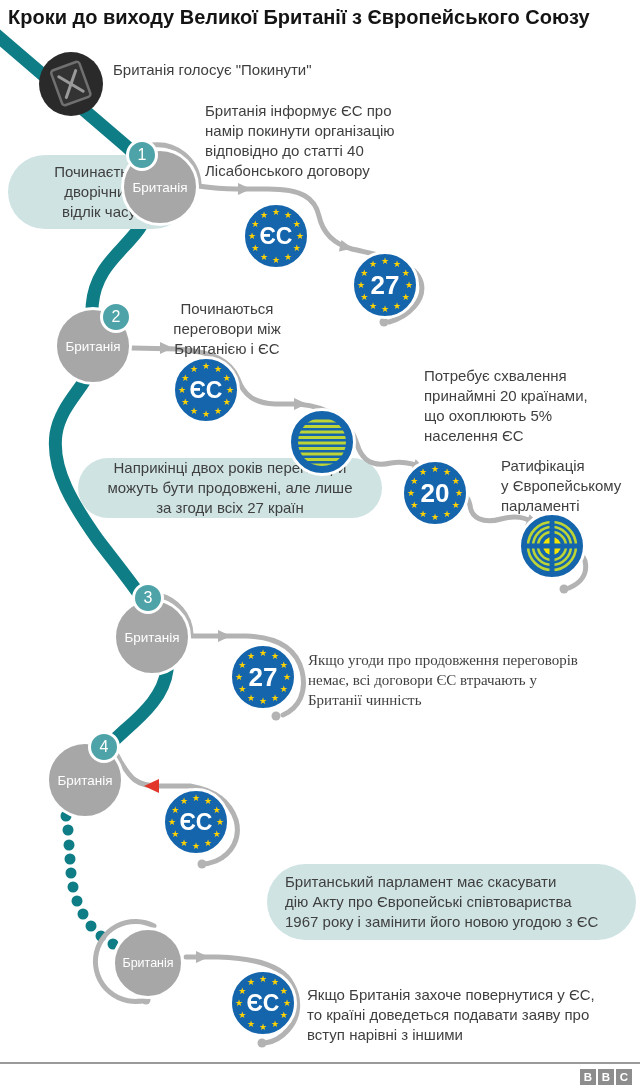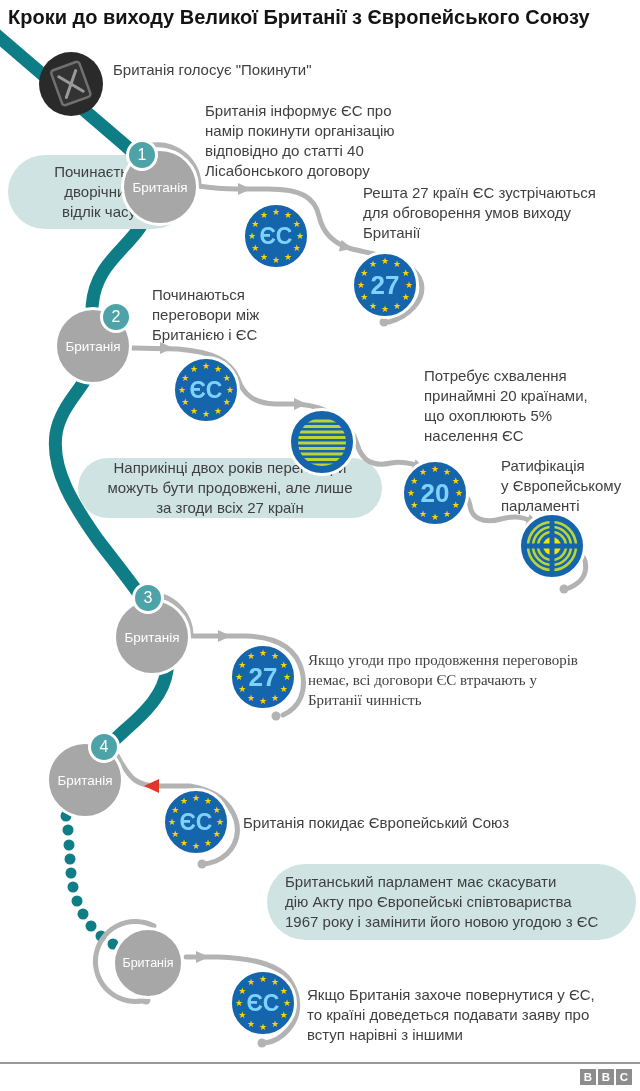--- a/index.html
+++ b/index.html
@@ -9,21 +9,21 @@
   #title{left:8px;top:5px;width:624px;font-size:20px;font-weight:bold;color:#141414;line-height:24px;}
   .txt{font-size:15px;line-height:20px;white-space:pre-line;color:#3f3f3f;}
   .note{background:#cfe3e3;border-radius:38px;display:flex;align-items:center;justify-content:center;
         text-align:center;font-size:15px;line-height:20px;white-space:pre-line;color:#3f3f3f;}
   .actor{background:#a7a7a7;border:3px solid #fff;border-radius:50%;color:#fff;
          display:flex;align-items:center;justify-content:center;font-size:13.5px;}
   .stepnum{background:#4ea3a8;border:3px solid #fff;border-radius:50%;color:#fff;font-size:16px;
            width:26px;height:26px;display:flex;align-items:center;justify-content:center;}
   .eu{background:#1565ad;border:3px solid #fff;border-radius:50%;width:62px;height:62px;
       display:flex;align-items:center;justify-content:center;}
-  .eu .eu-label{color:#7dd3fc;font-weight:bold;font-size:23px;position:relative;z-index:2;}
+  .eu .eu-label{color:#ffffff;font-weight:bold;font-size:23px;position:relative;z-index:2;}
   .eu .eu-num{font-size:26px;}
   .star{position:absolute;color:#ffd200;font-size:9px;line-height:1;transform:translate(-50%,-50%);z-index:1;}
   .ballot{background:#2a2a2a;border-radius:50%;width:64px;height:64px;display:flex;align-items:center;justify-content:center;}
   svg.layer{position:absolute;left:0;top:0;}
   #footer-line{left:0;top:1062px;width:640px;height:2px;background:#9a9a9a;}
   .bbc-block{width:16px;height:16px;background:#8d8d8d;color:#fff;font-weight:bold;font-size:11.5px;
              display:flex;align-items:center;justify-content:center;}
 </style>
 </head>
 <body>
@@ -286,37 +286,33 @@
       </div>
     <span class="eu-label">ЄС</span>
     </div>
 
   <div class="abs" id="title">Кроки до виходу Великої Британії з Європейського Союзу</div>
   <div class="abs txt" style="left:113px;top:60px;width:320px;">Британія голосує "Покинути"</div>
   <div class="abs txt" style="left:205px;top:101px;width:230px;">Британія інформує ЄС про
 намір покинути організацію
 відповідно до статті 40
 Лісабонського договору</div>
-  <div class="abs txt" style="left:363px;top:183px;width:270px;">Решта 27 країн ЄС зустрічаються
-для обговорення  умов виходу
-Британії</div>
-  <div class="abs txt" style="left:152px;top:285px;width:150px;">Починаються
+  <div class="abs txt" style="left:152px;top:299px;width:150px;text-align:center;">Починаються
 переговори між
 Британією і ЄС</div>
   <div class="abs txt" style="left:424px;top:366px;width:210px;">Потребує схвалення
 принаймні 20 країнами,
 що охоплюють 5%
 населення ЄС</div>
   <div class="abs txt" style="left:501px;top:456px;width:140px;">Ратифікація
 у Європейському
 парламенті</div>
   <div class="abs txt" style="left:308px;top:650px;width:320px;font-family:Liberation Serif, serif;">Якщо угоди про продовження переговорів
 немає, всі договори ЄС втрачають у
 Британії чинність</div>
-  <div class="abs txt" style="left:243px;top:813px;width:390px;">Британія покидає Європейський Союз</div>
   <div class="abs txt" style="left:307px;top:985px;width:320px;">Якщо Британія захоче повернутися у ЄС,
 то країні доведеться подавати заяву про
 вступ нарівні з іншими</div>
 
   <div class="abs" id="footer-line"></div>
   <div class="abs" style="left:580px;top:1069px;display:flex;gap:2px;">
     <span class="bbc-block">B</span>
     <span class="bbc-block">B</span>
     <span class="bbc-block">C</span>
   </div>

